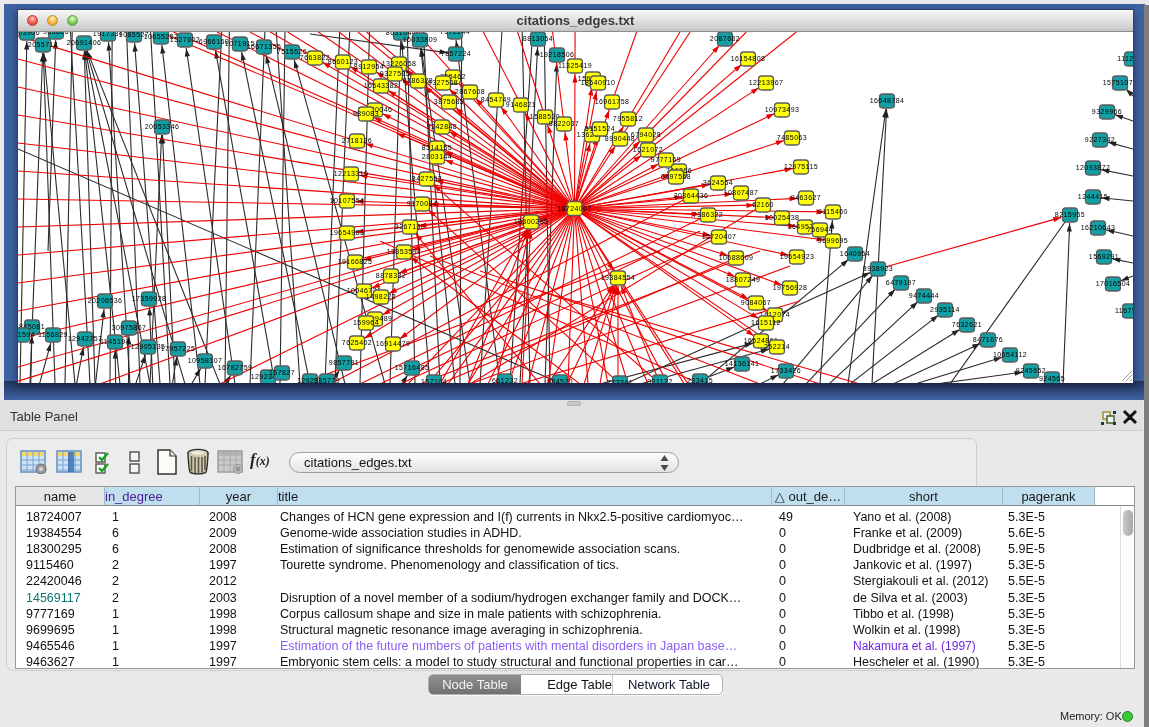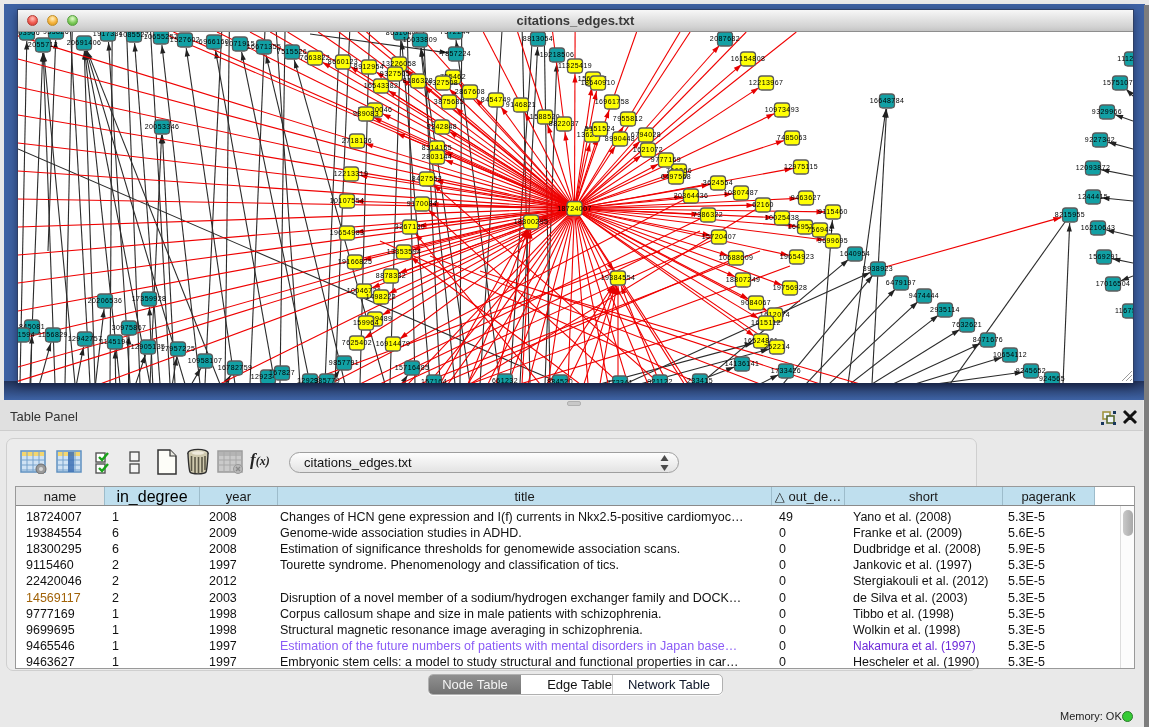--- a/index.html
+++ b/index.html
@@ -1063,23 +1063,23 @@
       <div class="abs" style="left:282px;top:13px;width:390px;height:21px;border:1px solid #9e9e9e;border-radius:11px;background:linear-gradient(#fdfdfd,#e3e3e3)">
 <span style="position:absolute;left:14px;top:2px;font-size:13px;color:#111">citations_edges.txt</span>
 <svg style="position:absolute;right:9px;top:2px" width="9" height="16">
           <path d="M4.5,0 L8.5,6 L0.5,6 z" fill="#4b4b4b"></path>
           <path d="M4.5,16 L8.5,10 L0.5,10 z" fill="#4b4b4b"></path>
         </svg>
 </div>
       <div class="abs" style="left:8px;top:47px;width:1120px;height:183px;background:#fff;border:1px solid #999;overflow:hidden">
         <div class="abs" style="left:0;top:0;width:1079px;height:19px;background:#bfdfee">
           <div class="abs" style="left:0px;top:0;width:89px;height:19px;background:#e6e6e6;border-right:1px solid #9dbccb;font-size:13px;color:#1a1a1a;text-align:center;line-height:19px;overflow:hidden">name</div>
-          <div class="abs" style="left:89px;top:0;width:95px;height:19px;border-right:1px solid #9dbccb;font-size:16px;color:#000000;text-align:center;line-height:19px;overflow:hidden">in_degree</div>
+          <div class="abs" style="left:89px;top:0;width:95px;height:19px;border-right:1px solid #9dbccb;font-size:13px;color:#4c1d95;text-align:left;line-height:19px;overflow:hidden">in_degree</div>
           <div class="abs" style="left:184px;top:0;width:78px;height:19px;border-right:1px solid #9dbccb;font-size:13px;color:#1a1a1a;text-align:center;line-height:19px;overflow:hidden">year</div>
-          <div class="abs" style="left:262px;top:0;width:494px;height:19px;border-right:1px solid #9dbccb;font-size:13px;color:#1a1a1a;text-align:center;line-height:19px;overflow:hidden">title</div>
+          <div class="abs" style="left:262px;top:0;width:494px;height:19px;border-right:1px solid #9dbccb;font-size:13px;color:#1a1a1a;text-align:left;line-height:19px;overflow:hidden">title</div>
           <div class="abs" style="left:756px;top:0;width:73px;height:19px;border-right:1px solid #9dbccb;font-size:13px;color:#1a1a1a;text-align:center;line-height:19px;overflow:hidden">△ out_de…</div>
           <div class="abs" style="left:829px;top:0;width:158px;height:19px;border-right:1px solid #9dbccb;font-size:13px;color:#1a1a1a;text-align:center;line-height:19px;overflow:hidden">short</div>
           <div class="abs" style="left:987px;top:0;width:92px;height:19px;border-right:1px solid #9dbccb;font-size:13px;color:#1a1a1a;text-align:center;line-height:19px;overflow:hidden">pagerank</div>
         </div>
         <div class="abs" style="left:0;top:18px;width:1118px;height:1px;background:#8a8a8a"></div>
         <div class="abs" style="left:10px;top:23.0px;font-size:12.5px;color:#111;white-space:nowrap">18724007</div>
         <div class="abs" style="left:96px;top:23.0px;font-size:12.5px;color:#111;white-space:nowrap">1</div>
         <div class="abs" style="left:193px;top:23.0px;font-size:12.5px;color:#111;white-space:nowrap">2008</div>
         <div class="abs" style="left:264px;top:23.0px;font-size:12.5px;color:#111;white-space:nowrap">Changes of HCN gene expression and I(f) currents in Nkx2.5‑positive cardiomyoc…</div>
         <div class="abs" style="left:763px;top:23.0px;font-size:12.5px;color:#111;white-space:nowrap">49</div>
@@ -1105,21 +1105,21 @@
         <div class="abs" style="left:264px;top:71.3px;font-size:12.5px;color:#111;white-space:nowrap">Tourette syndrome. Phenomenology and classification of tics.</div>
         <div class="abs" style="left:763px;top:71.3px;font-size:12.5px;color:#111;white-space:nowrap">0</div>
         <div class="abs" style="left:837px;top:71.3px;font-size:12.5px;color:#111;white-space:nowrap">Jankovic et al. (1997)</div>
         <div class="abs" style="left:992px;top:71.3px;font-size:12.5px;color:#111;white-space:nowrap">5.3E‑5</div>
         <div class="abs" style="left:10px;top:87.4px;font-size:12.5px;color:#111;white-space:nowrap">22420046</div>
         <div class="abs" style="left:96px;top:87.4px;font-size:12.5px;color:#111;white-space:nowrap">2</div>
         <div class="abs" style="left:193px;top:87.4px;font-size:12.5px;color:#111;white-space:nowrap">2012</div>
         <div class="abs" style="left:763px;top:87.4px;font-size:12.5px;color:#111;white-space:nowrap">0</div>
         <div class="abs" style="left:837px;top:87.4px;font-size:12.5px;color:#111;white-space:nowrap">Stergiakouli et al. (2012)</div>
         <div class="abs" style="left:992px;top:87.4px;font-size:12.5px;color:#111;white-space:nowrap">5.5E‑5</div>
-        <div class="abs" style="left:10px;top:103.5px;font-size:12.5px;color:#a16207;white-space:nowrap">14569117</div>
+        <div class="abs" style="left:10px;top:103.5px;font-size:12.5px;color:#0f766e;white-space:nowrap">14569117</div>
         <div class="abs" style="left:96px;top:103.5px;font-size:12.5px;color:#111;white-space:nowrap">2</div>
         <div class="abs" style="left:193px;top:103.5px;font-size:12.5px;color:#111;white-space:nowrap">2003</div>
         <div class="abs" style="left:264px;top:103.5px;font-size:12.5px;color:#111;white-space:nowrap">Disruption of a novel member of a sodium/hydrogen exchanger family and DOCK…</div>
         <div class="abs" style="left:763px;top:103.5px;font-size:12.5px;color:#111;white-space:nowrap">0</div>
         <div class="abs" style="left:837px;top:103.5px;font-size:12.5px;color:#111;white-space:nowrap">de Silva et al. (2003)</div>
         <div class="abs" style="left:992px;top:103.5px;font-size:12.5px;color:#111;white-space:nowrap">5.3E‑5</div>
         <div class="abs" style="left:10px;top:119.6px;font-size:12.5px;color:#111;white-space:nowrap">9777169</div>
         <div class="abs" style="left:96px;top:119.6px;font-size:12.5px;color:#111;white-space:nowrap">1</div>
         <div class="abs" style="left:193px;top:119.6px;font-size:12.5px;color:#111;white-space:nowrap">1998</div>
         <div class="abs" style="left:264px;top:119.6px;font-size:12.5px;color:#111;white-space:nowrap">Corpus callosum shape and size in male patients with schizophrenia.</div>

